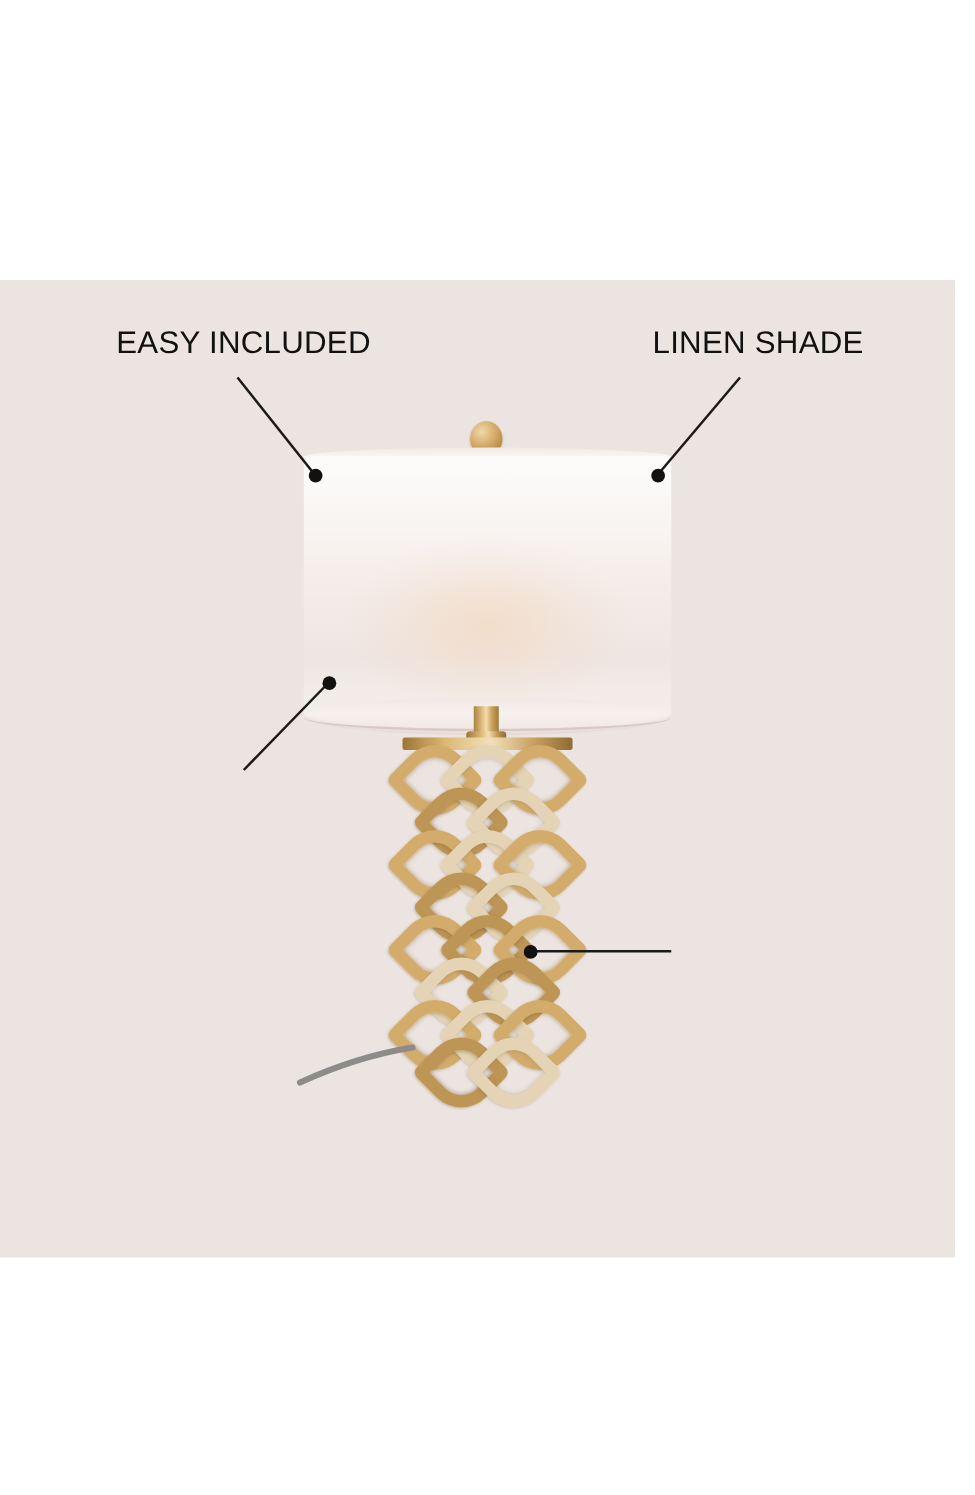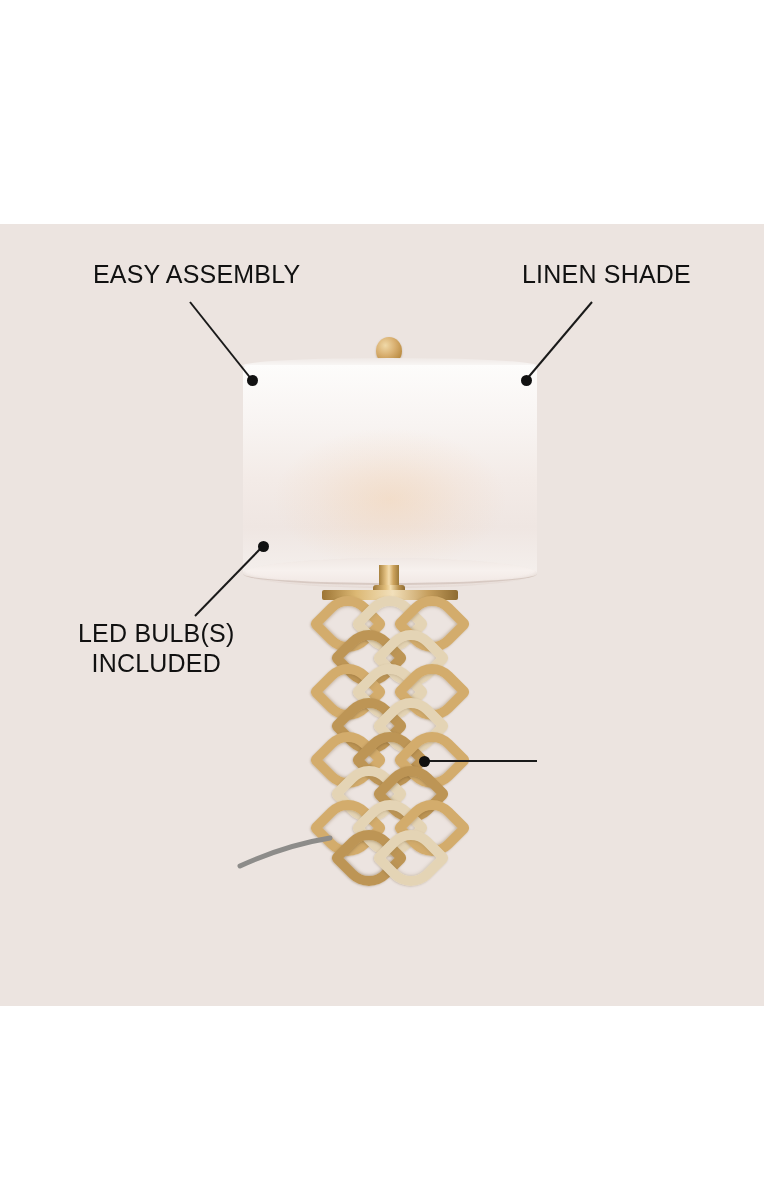--- a/index.html
+++ b/index.html
@@ -121,18 +121,16 @@
     <line id="ld1" stroke="#1a1a1a" stroke-width="2" x1="592" y1="302" x2="526" y2="380"></line>
     <line id="ld2" stroke="#1a1a1a" stroke-width="2" x1="195" y1="616" x2="263" y2="546"></line>
     <line id="ld3" stroke="#1a1a1a" stroke-width="2" x1="537" y1="761" x2="424" y2="761"></line>
   </svg>
 
   <div class="dot" id="dot0" style="left: 247px; top: 375px;"></div>
   <div class="dot" id="dot1" style="left: 521px; top: 375px;"></div>
   <div class="dot" id="dot2" style="left: 258px; top: 541px;"></div>
   <div class="dot" id="dot3" style="left: 419px; top: 756px;"></div>
 
-  <div class="label" id="lab0" style="left: 93px; top: 259px;">EASY ASSEMBLY</div>
+  <div class="label" id="lab0" style="left: 93px; top: 259px;">EASY INCLUDED</div>
   <div class="label" id="lab1" style="left: 522px; top: 259px;">LINEN SHADE</div>
-  <div class="label lbl-center" id="lab2" style="left: 78px; top: 618px;">LED BULB(S)
-INCLUDED</div>
 
 </div>
 
 </body></html>

